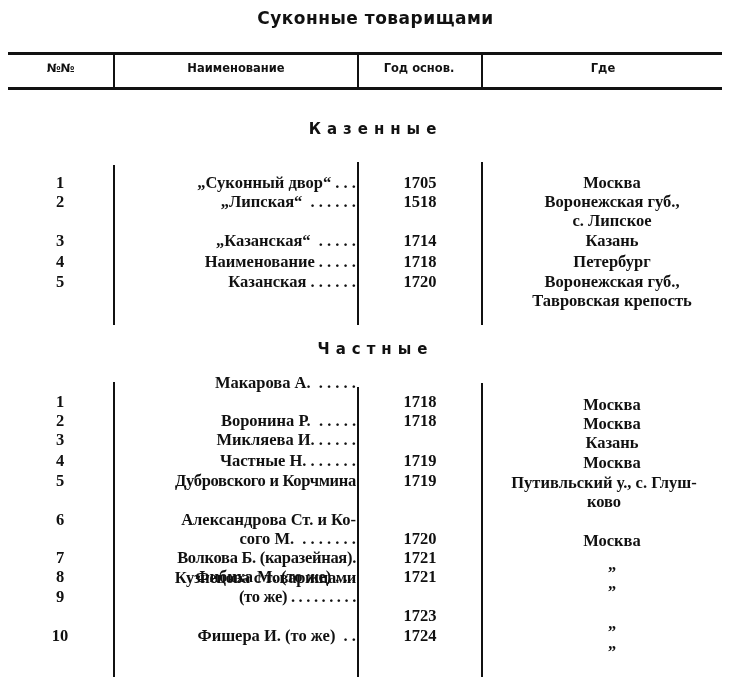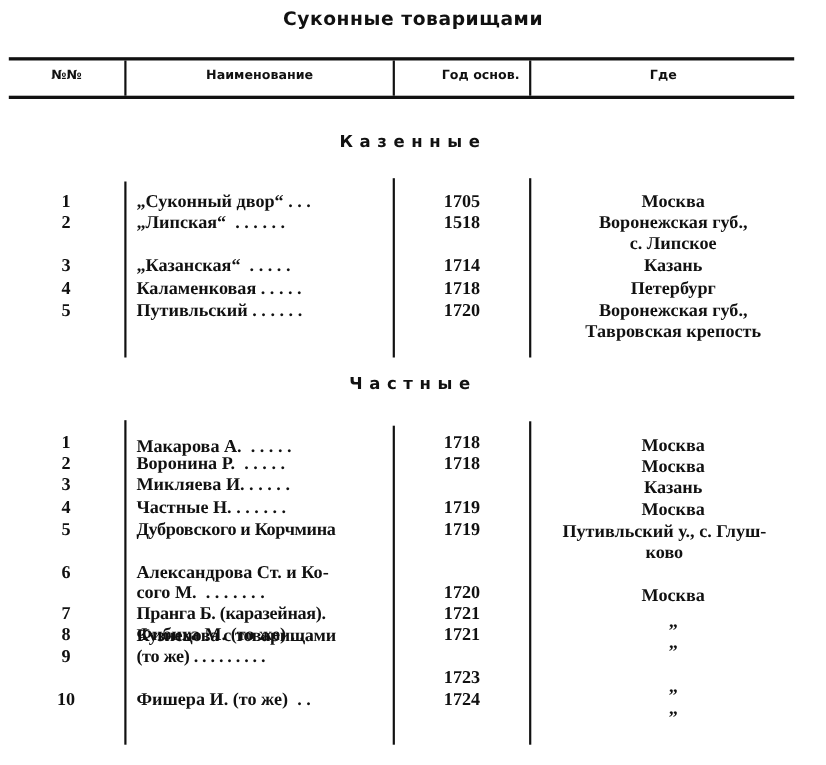--- a/index.html
+++ b/index.html
@@ -21,42 +21,42 @@
       position: absolute; top: 61px; font-size: 11.5px; font-weight: bold;
       font-family: "DejaVu Sans", sans-serif; text-align: center;
     }
     .section {
       position: absolute; left: 0; width: 751px; text-align: center;
       font-weight: bold; font-size: 15px; letter-spacing: 6px;
       font-family: "DejaVu Sans", sans-serif;
     }
     .cell {
       position: absolute; font-size: 16.5px; line-height: 19px;
-      font-family: "Liberation Serif", serif; font-weight: bold; white-space: pre;
+      font-family: "Liberation Serif", serif; font-weight: bold; white-space: pre; text-align: right;
     }
     .num { left: 40px; width: 40px; text-align: center; }
     .name { left: 124px; width: 232px; }
     .year { left: 360px; width: 120px; text-align: center; }
     .where { left: 484px; width: 256px; text-align: center; }
   </style>
 </head>
 <body>
 
 <div class="title">Суконные товарищами</div>
 
 <div class="hline top"></div>
 <div class="hline bot"></div>
 
 <div class="vline" style="left:113px;top:55px;height:32px"></div>
 <div class="vline" style="left:357px;top:55px;height:32px"></div>
 <div class="vline" style="left:481px;top:55px;height:32px"></div>
 
 <div class="hdr" style="left:8px;width:105px">№№</div>
 <div class="hdr" style="left:115px;width:242px">Наименование</div>
-<div class="hdr" style="left:378px;width:118px">Год основ.</div>
+<div class="hdr" style="left:360px;width:118px">Год основ.</div>
 <div class="hdr" style="left:483px;width:240px">Где</div>
 
 <div class="section" style="top:120px">Казенные</div>
 
 <div class="vline" style="left:113px;top:165px;height:160px"></div>
 <div class="vline" style="left:357px;top:162px;height:163px"></div>
 <div class="vline" style="left:481px;top:162px;height:163px"></div>
 
 <div class="cell num" style="top:173px">1</div>
 <div class="cell name" style="top:173px">„Суконный двор“ . . .</div>
@@ -68,38 +68,38 @@
 <div class="cell year" style="top:192px">1518</div>
 <div class="cell where" style="top:192px">Воронежская губ.,
 с. Липское</div>
 
 <div class="cell num" style="top:231px">3</div>
 <div class="cell name" style="top:231px">„Казанская“  . . . . .</div>
 <div class="cell year" style="top:231px">1714</div>
 <div class="cell where" style="top:231px">Казань</div>
 
 <div class="cell num" style="top:252px">4</div>
-<div class="cell name" style="top:252px">Каламенковая . . . . .</div>
+<div class="cell name" style="top:252px">Наименование . . . . .</div>
 <div class="cell year" style="top:252px">1718</div>
 <div class="cell where" style="top:252px">Петербург</div>
 
 <div class="cell num" style="top:272px">5</div>
-<div class="cell name" style="top:272px">Путивльский . . . . . .</div>
+<div class="cell name" style="top:272px">Казанская . . . . . .</div>
 <div class="cell year" style="top:272px">1720</div>
 <div class="cell where" style="top:272px">Воронежская губ.,
 Тавровская крепость</div>
 
 <div class="section" style="top:340px">Частные</div>
 
 <div class="vline" style="left:113px;top:382px;height:295px"></div>
 <div class="vline" style="left:357px;top:387px;height:290px"></div>
 <div class="vline" style="left:481px;top:383px;height:294px"></div>
 
 <div class="cell num" style="top:392px">1</div>
-<div class="cell name" style="top:396px">Макарова А.  . . . . .</div>
+<div class="cell name" style="top:373px">Макарова А.  . . . . .</div>
 <div class="cell year" style="top:392px">1718</div>
 <div class="cell where" style="top:395px">Москва</div>
 
 <div class="cell num" style="top:411px">2</div>
 <div class="cell name" style="top:411px">Воронина Р.  . . . . .</div>
 <div class="cell year" style="top:411px">1718</div>
 <div class="cell where" style="top:414px">Москва</div>
 
 <div class="cell num" style="top:430px">3</div>
 <div class="cell name" style="top:430px">Микляева И. . . . . .</div>
@@ -117,21 +117,21 @@
 <div class="cell where" style="top:473px;left:476px;width:256px">Путивльский у., с. Глуш-
 ково</div>
 
 <div class="cell num" style="top:510px">6</div>
 <div class="cell name" style="top:510px">Александрова Ст. и Ко-
 сого М.  . . . . . . .</div>
 <div class="cell year" style="top:529px">1720</div>
 <div class="cell where" style="top:531px">Москва</div>
 
 <div class="cell num" style="top:548px">7</div>
-<div class="cell name" style="top:548px;letter-spacing:-0.3px">Пранга Б. (каразейная).</div>
+<div class="cell name" style="top:548px;letter-spacing:-0.3px">Волкова Б. (каразейная).</div>
 <div class="cell year" style="top:548px">1721</div>
 <div class="cell where" style="top:555px">„</div>
 
 <div class="cell num" style="top:567px">8</div>
 <div class="cell name" style="top:567px">Фибиха М. (то же) . . .</div>
 <div class="cell year" style="top:567px">1721</div>
 <div class="cell where" style="top:574px">„</div>
 
 <div class="cell num" style="top:587px">9</div>
 <div class="cell name" style="top:568px;letter-spacing:-0.3px">Кузнецова с товарищами

